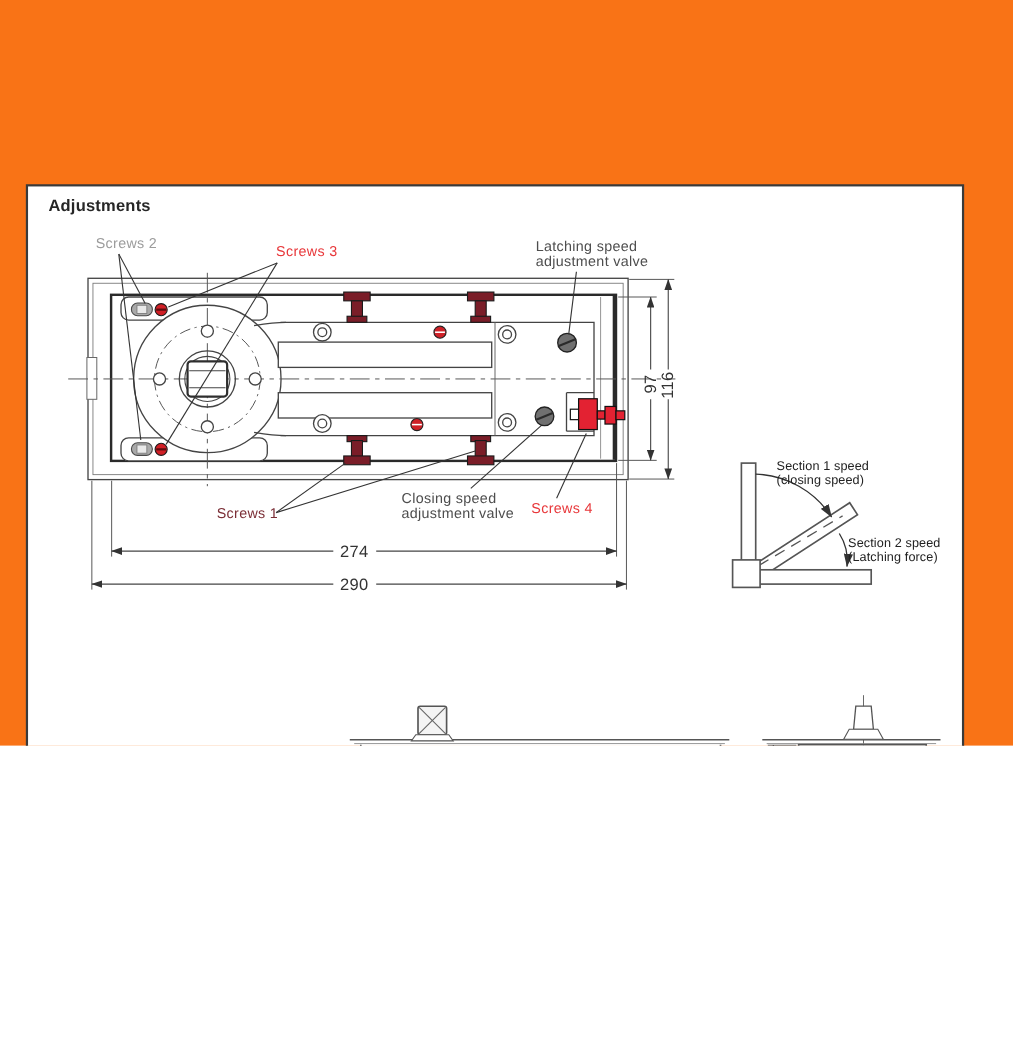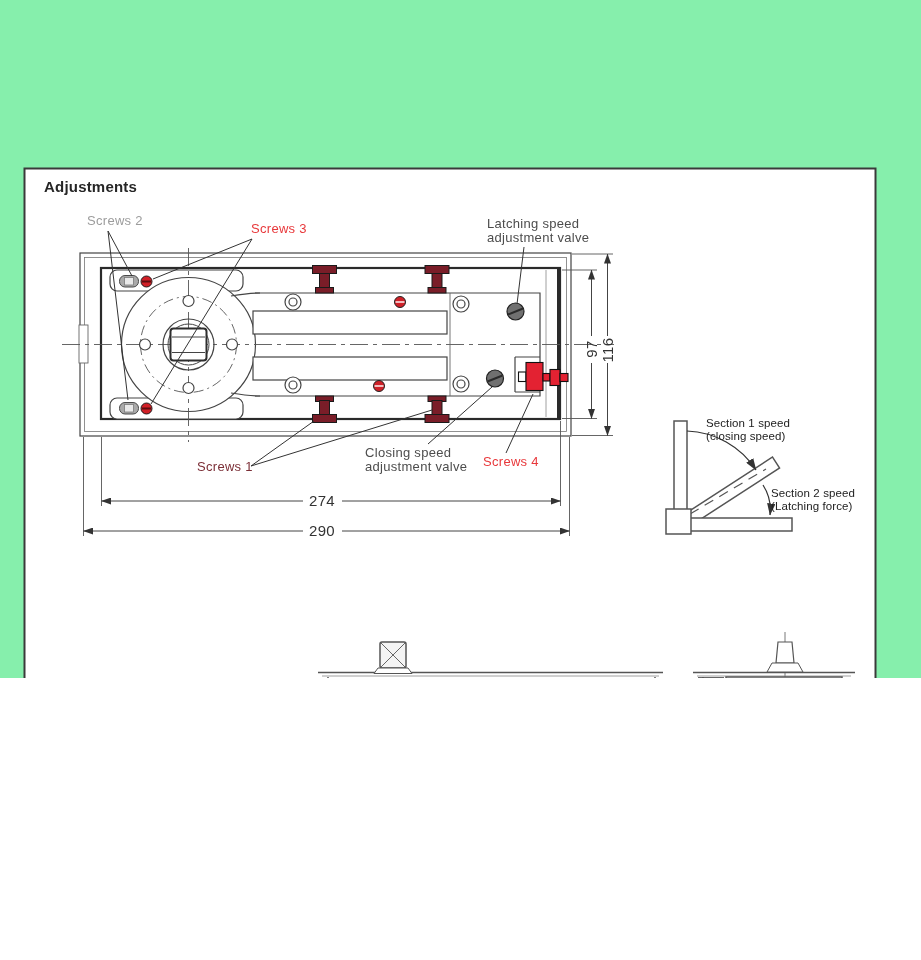--- a/index.html
+++ b/index.html
@@ -1,16 +1,16 @@
 <!DOCTYPE html>
 <html><head>
 <meta charset="utf-8">
 <style>
   html,body{margin:0;padding:0;background:#ffffff;}
-  .page{position:relative;width:921px;height:678px;background:#86efac;font-family:"Liberation Sans",sans-serif;}
+  .page{position:relative;width:921px;height:678px;background:#f97316;font-family:"Liberation Sans",sans-serif;}
   svg text{font-family:"Liberation Sans",sans-serif;letter-spacing:.3px;}
   .title{font-size:15px;font-weight:600;fill:#262626;letter-spacing:.2px;}
   .lbl{font-size:13px;}
   .lbl-gray{fill:#4d4d4d;}
   .lbl-light{fill:#9c9c9c;}
   .lbl-red{fill:#e8383b;}
   .lbl-maroon{fill:#7b2e36;}
   .dim{font-size:15px;fill:#333;}
   .sec{font-size:11.5px;fill:#222;letter-spacing:.1px;}
   .thin{stroke:#555;stroke-width:.9;fill:none;}

